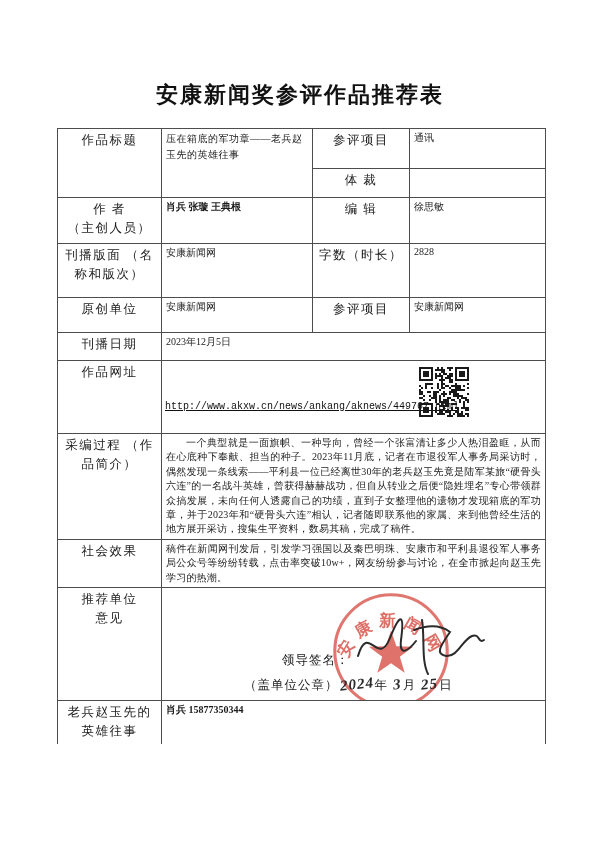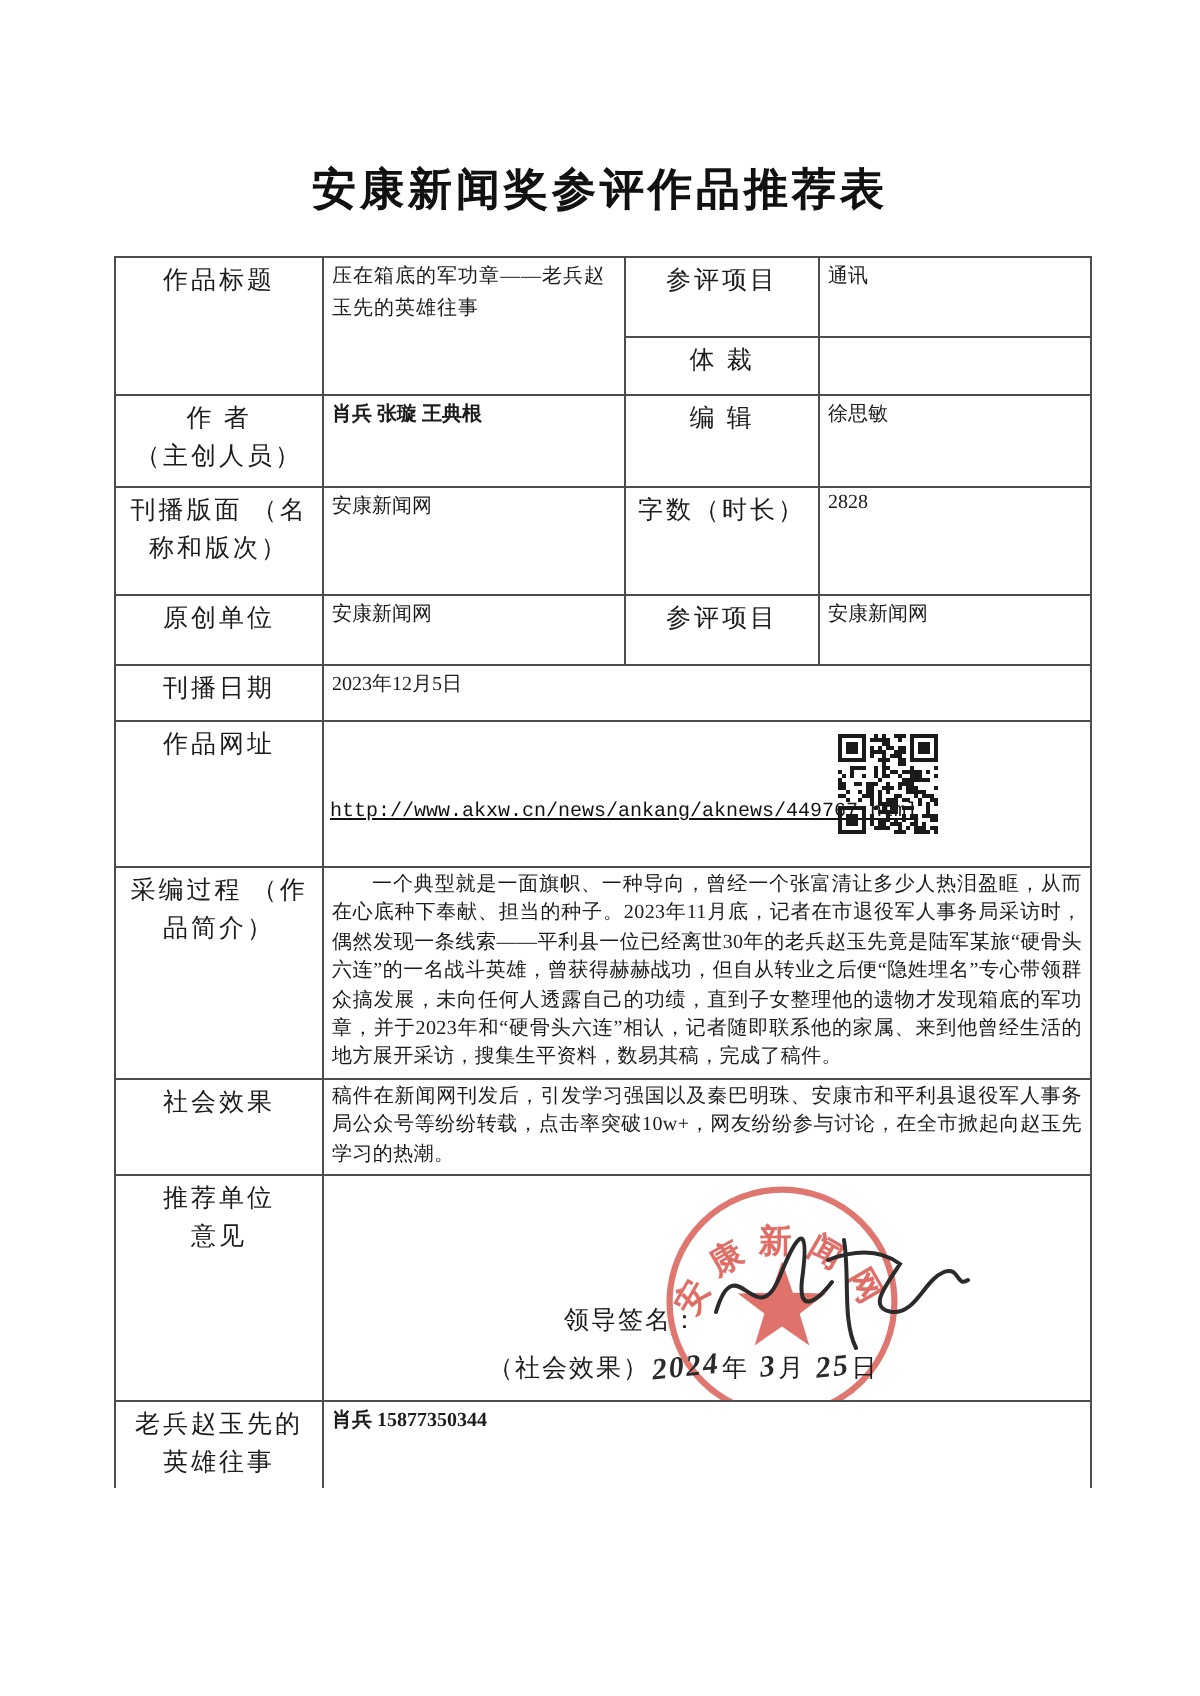--- a/index.html
+++ b/index.html
@@ -468,21 +468,21 @@
           <svg class="sig-svg" viewBox="0 0 140 70">
             <g fill="none" stroke="#2b2b2b" stroke-width="2" stroke-linecap="round">
               <path d="M8 46 C 18 12, 28 58, 40 28 S 54 8, 51 30 C 49 48, 59 40, 66 31"></path>
               <path d="M72 10 C 75 28, 71 50, 78 64"></path>
               <path d="M64 20 C 80 14, 92 16, 100 22 C 92 34, 84 44, 96 46 C 108 47, 112 30, 122 26 C 130 23, 128 34, 134 30"></path>
             </g>
           </svg>
 
           <div class="sign-line1">领导签名：</div>
           <div class="sign-line2">
-            <span>（社会效果）</span><span class="hand">2024</span><span>年</span>
+            <span>（盖单位公章）</span><span class="hand">2024</span><span>年</span>
             <span class="hand">3</span><span>月</span>
             <span class="hand">25</span><span>日</span>
           </div>
         </td>
       </tr>
 
       <tr style="height:43px">
         <td class="lbl"><span>老兵赵玉先的英雄往事</span></td>
         <td class="val v-contact" colspan="3">肖兵 15877350344</td>
       </tr>

